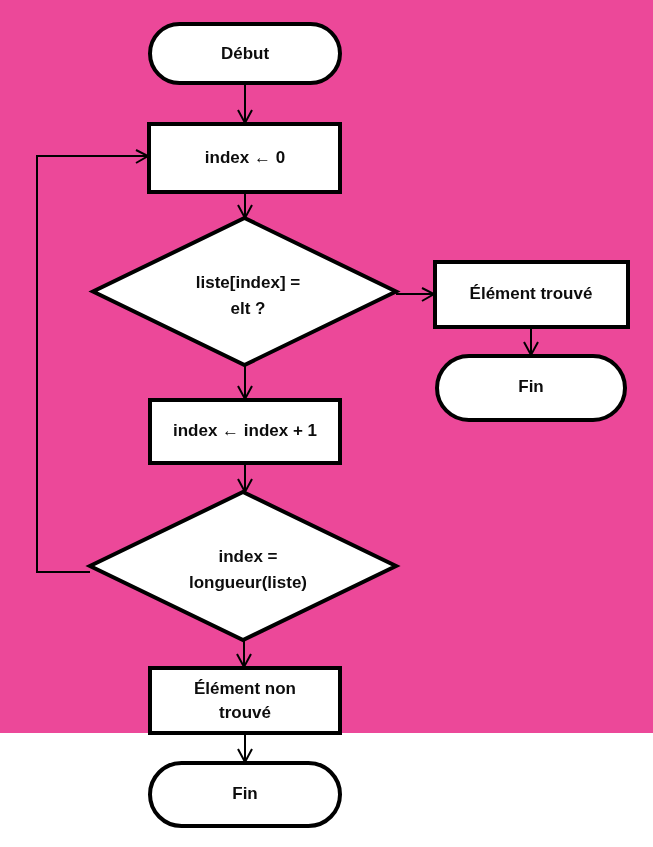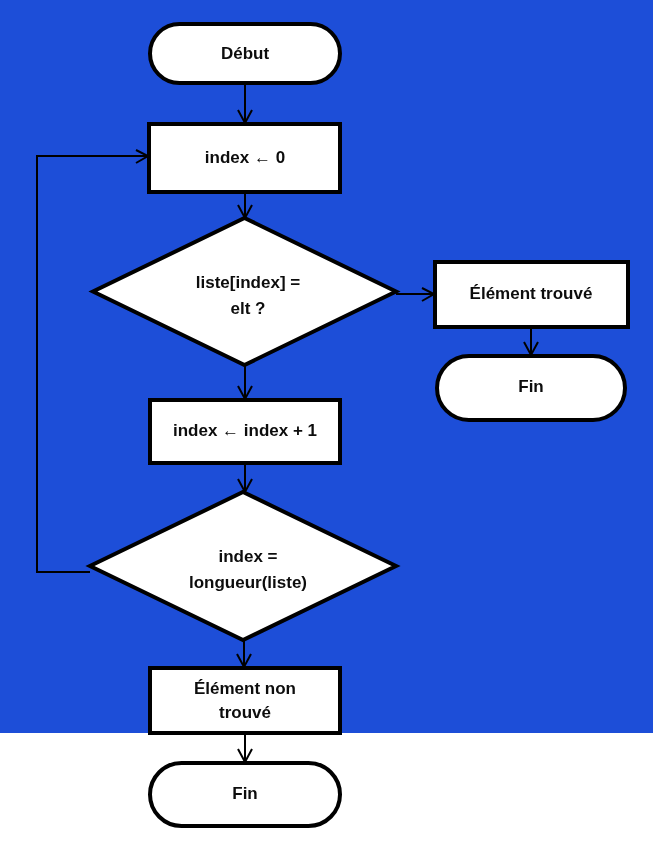--- a/index.html
+++ b/index.html
@@ -10,21 +10,21 @@
   body {
     width: 653px;
     height: 847px;
     overflow: hidden;
     font-family: "Liberation Sans", sans-serif;
   }
   #flowchart-root {
     position: relative;
     width: 653px;
     height: 733px;
-    background: #1d4ed8;
+    background: #ec4899;
   }
   svg.flow-canvas {
     display: block;
     width: 653px;
     height: 847px;
   }
   .node-shape {
     fill: #ffffff;
     stroke: #000000;
     stroke-width: 4;

